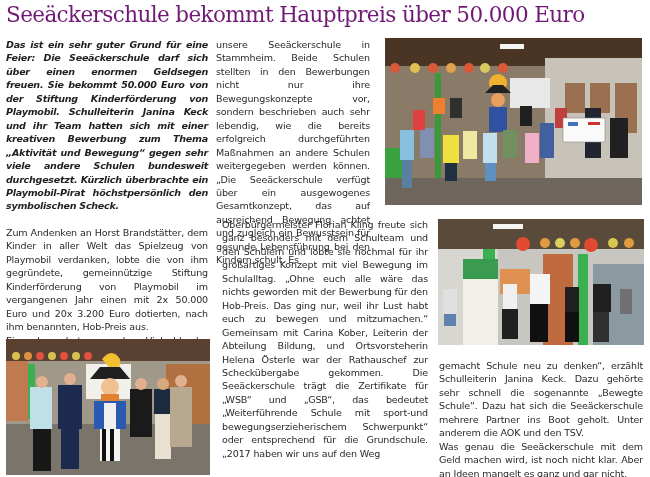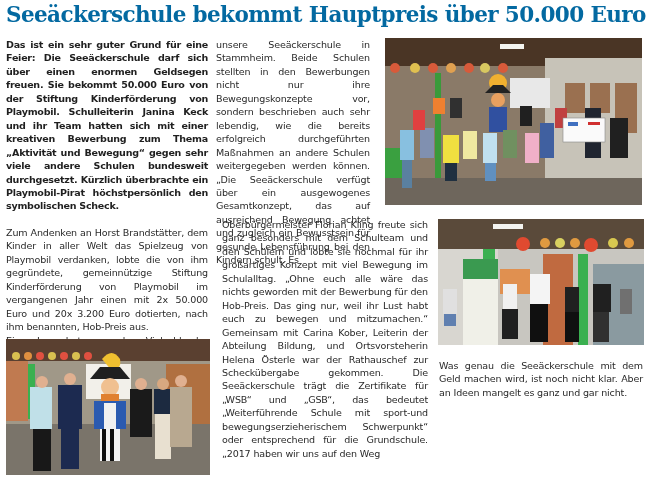--- a/index.html
+++ b/index.html
@@ -1,20 +1,20 @@
 <!DOCTYPE html>
 <html><head>
 <meta charset="utf-8">
 <style>
   html, body { margin:0; padding:0; background:#ffffff; }
   body { width:650px; height:477px; position:relative; overflow:hidden; font-family:"DejaVu Sans", sans-serif; color:#2a2a2a; }
-  .headline { position:absolute; left:6px; top:2px; width:640px; font-family:"DejaVu Serif", serif; font-weight:bold; font-size:21.5px; letter-spacing:-0.6px; color:#0369a1; white-space:nowrap; }
+  .headline { position:absolute; left:6px; top:2px; width:640px; font-family:"DejaVu Serif", serif; font-weight:normal; font-size:21.5px; letter-spacing:-0.6px; color:#701a75; white-space:nowrap; }
   .col { position:absolute; font-size:9.55px; line-height:13.45px; text-align:justify; letter-spacing:-0.15px; }
   .col p { margin:0; }
-  .lead { font-weight:bold; color:#1f1f1f; letter-spacing:-0.25px; }
+  .lead { font-weight:bold; color:#1f1f1f; letter-spacing:-0.25px;font-style:italic; }
   .gap { height:13px; }
   .photo { position:absolute; overflow:hidden; }
   .photo svg { display:block; width:100%; height:100%; }
 </style>
 </head>
 <body>
 
 <div class="headline">Seeäckerschule bekommt Hauptpreis über 50.000 Euro</div>
 
 <div class="col" style="left:6px; top:38px; width:202px;">
@@ -26,20 +26,21 @@
 
 <div class="col" style="left:216px; top:38px; width:154px;">
   <p>unsere Seeäckerschule in Stammheim. Beide Schulen stellten in den Bewerbungen nicht nur ihre Bewegungskonzepte vor, sondern beschrieben auch sehr lebendig, wie die bereits erfolgreich durchgeführten Maßnahmen an andere Schulen weitergegeben werden können. „Die Seeäckerschule verfügt über ein ausgewogenes Gesamtkonzept, das auf ausreichend Bewegung achtet und zugleich ein Bewusstsein für gesunde Lebensführung bei den Kindern schult. Es</p>
 </div>
 
 <div class="col" style="left:222px; top:218px; width:206px;">
   <p>Oberbürgermeister Florian Kling freute sich ganz besonders mit dem Schulteam und den Schülern und lobte sie nochmal für ihr großartiges Konzept mit viel Bewegung im Schulalltag. „Ohne euch alle wäre das nichts geworden mit der Bewerbung für den Hob-Preis. Das ging nur, weil ihr Lust habt euch zu bewegen und mitzumachen.“ Gemeinsam mit Carina Kober, Leiterin der Abteilung Bildung, und Ortsvorsteherin Helena Österle war der Rathauschef zur Scheckübergabe gekommen. Die Seeäckerschule trägt die Zertifikate für „WSB“ und „GSB“, das bedeutet „Weiterführende Schule mit sport-und bewegungserzieherischem Schwerpunkt“ oder entsprechend für die Grundschule. „2017 haben wir uns auf den Weg</p>
 </div>
 
 <div class="col" style="left:439px; top:359px; width:204px;">
+  <p>gemacht Schule neu zu denken“, erzählt Schulleiterin Janina Keck. Dazu gehörte sehr schnell die sogenannte „Bewegte Schule“. Dazu hat sich die Seeäckerschule mehrere Partner ins Boot geholt. Unter anderem die AOK und den TSV.</p>
   <p>Was genau die Seeäckerschule mit dem Geld machen wird, ist noch nicht klar. Aber an Ideen mangelt es ganz und gar nicht.</p>
 </div>
 
 <div class="photo" style="left:385px; top:38px; width:257px; height:167px;">
   <svg viewBox="0 0 257 167" preserveAspectRatio="none">
     <rect width="257" height="167" fill="#8a7a68"></rect>
     <rect width="257" height="28" fill="#4a3525"></rect>
     <rect x="115" y="6" width="24" height="5" fill="#f4f4f0"></rect>
     <g fill="#d85a3a">
         <circle cx="10" cy="30" r="5"></circle>

